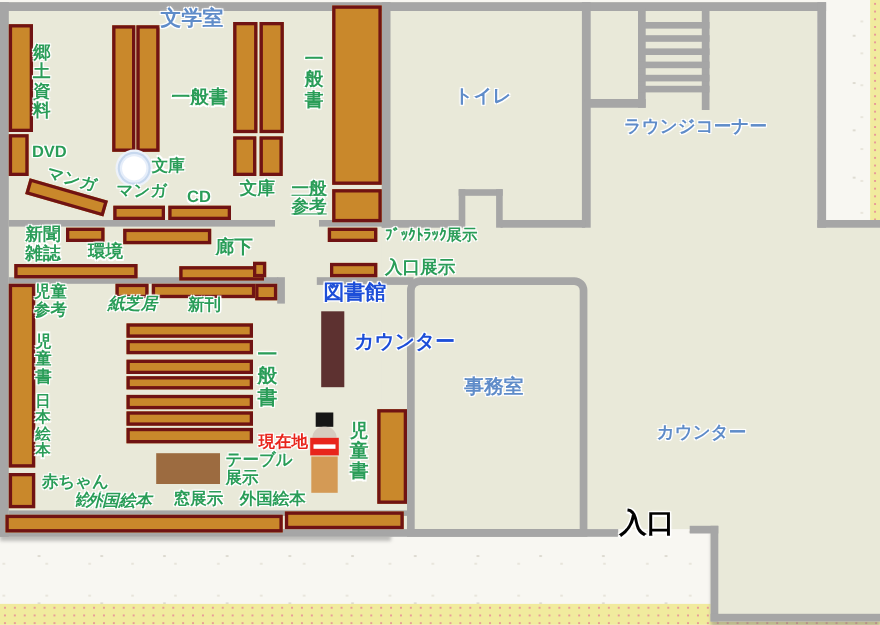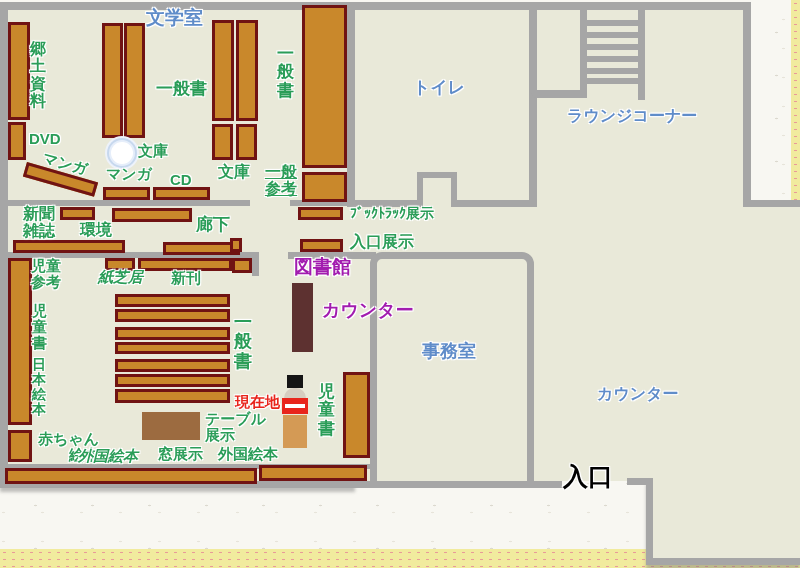--- a/index.html
+++ b/index.html
@@ -14,21 +14,21 @@
     background-position:7px 11px, 23px 5px;
   }
   .abs{position:absolute;box-sizing:border-box;}
   .floor{position:absolute;background:#e9e9d9;}
   .wall{position:absolute;background:#a6a6a6;}
   .shelf{position:absolute;background:#c9882b;border:3px solid #701313;box-sizing:border-box;}
   .lbl{position:absolute;font-weight:bold;line-height:1.08;white-space:nowrap;
        text-shadow:-1px -1px 0 #fff,1px -1px 0 #fff,-1px 1px 0 #fff,1px 1px 0 #fff,0 0 3px #fff;}
   .g{color:#2a9d58;font-size:15px;}
   .b{color:#5f8cc9;font-size:17px;}
-  .blight{color:#a21caf;}
+  .blight{color:#1d4ed8;}
   .vtext{white-space:normal;word-break:break-all;width:1.12em;}
   .wrap{white-space:normal;word-break:break-all;}
   .edge{position:absolute;background:#f1eb9e;
         background-image:radial-gradient(#e89b98 1px, transparent 1.3px);
         background-size:9px 7px;}
 </style>
 </head>
 <body>
 
 <div class="edge" style="left:0;top:549px;width:800px;height:19px;"></div>
@@ -146,21 +146,21 @@
 <span class="lbl g vtext" style="left:32px;top:303px;">児童書</span>
 <span class="lbl g vtext" style="left:32px;top:357px;font-size:14px;">日本絵本</span>
 <span class="lbl g wrap" style="left:33px;top:431px;width:4.4em;text-align:right;">赤ちゃん絵本</span>
 <span class="lbl g" style="left:78px;top:448px;font-style:italic;">外国絵本</span>
 <span class="lbl g" style="left:158px;top:446px;">窓展示</span>
 <span class="lbl g" style="left:218px;top:446px;">外国絵本</span>
 <span class="lbl g wrap" style="left:205px;top:411px;width:4.4em;">テーブル展示</span>
 <span class="lbl g vtext" style="left:318px;top:383px;font-size:17px;">児童書</span>
 <span class="lbl g vtext" style="left:234px;top:313px;font-size:18px;">一般書</span>
 <span class="lbl g" style="left:350px;top:206px;font-size:14px;">ﾌﾞｯｸﾄﾗｯｸ展示</span>
-<span class="lbl g" style="left:350px;top:235px;font-size:16px;font-family:Liberation Mono, monospace;">入口展示</span>
+<span class="lbl g" style="left:350px;top:235px;font-size:16px;">入口展示</span>
 
 <span class="lbl b" style="left:146px;top:8px;font-size:19px;">文学室</span>
 <span class="lbl b" style="left:413px;top:79px;">トイレ</span>
 <span class="lbl b" style="left:567px;top:107px;font-size:16px;">ラウンジコーナー</span>
 <span class="lbl b blight" style="left:294px;top:257px;font-size:19px;">図書館</span>
 <span class="lbl b blight" style="left:322px;top:301px;font-size:18px;">カウンター</span>
 <span class="lbl b" style="left:422px;top:342px;font-size:18px;">事務室</span>
 <span class="lbl b" style="left:597px;top:385px;font-size:16px;">カウンター</span>
 <span class="lbl" style="left:563px;top:463px;font-size:25px;color:#000000;">入口</span>
 

